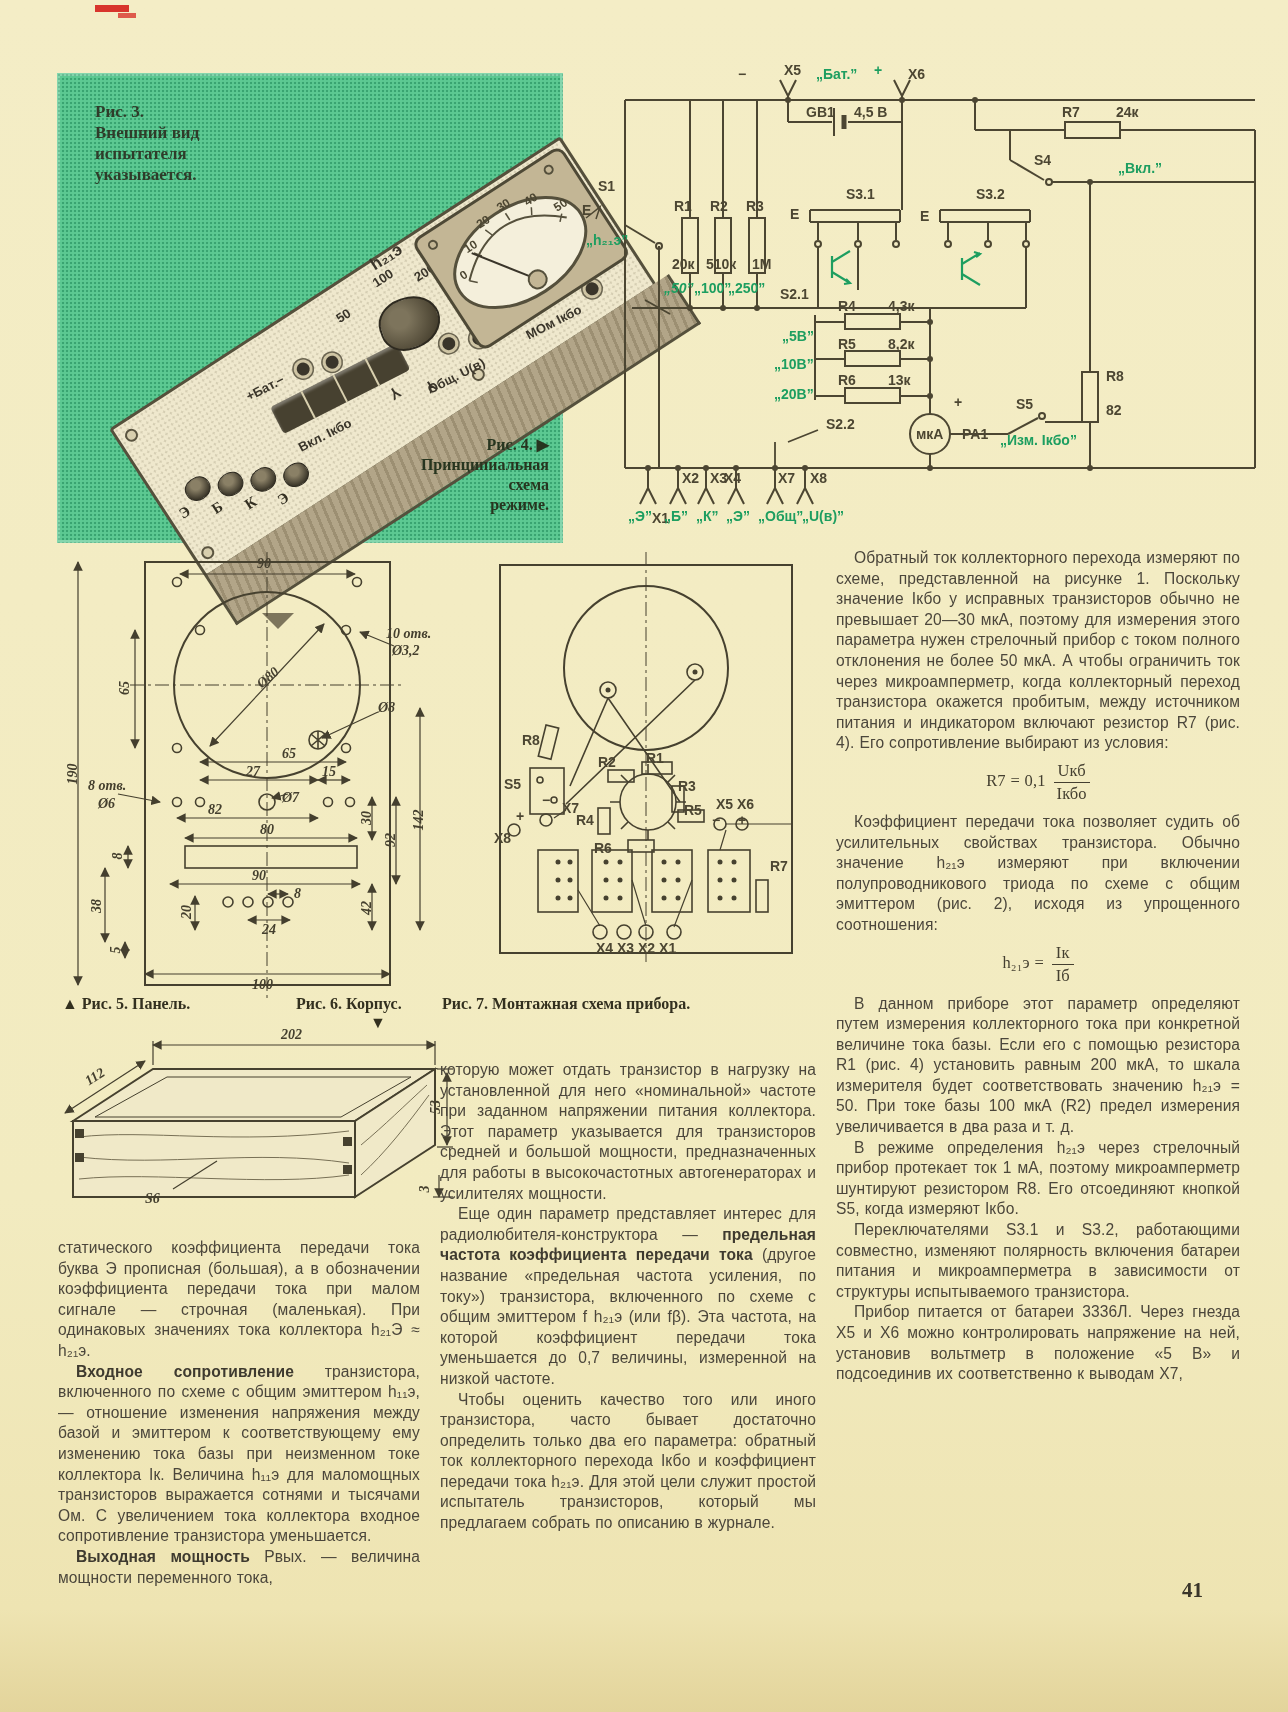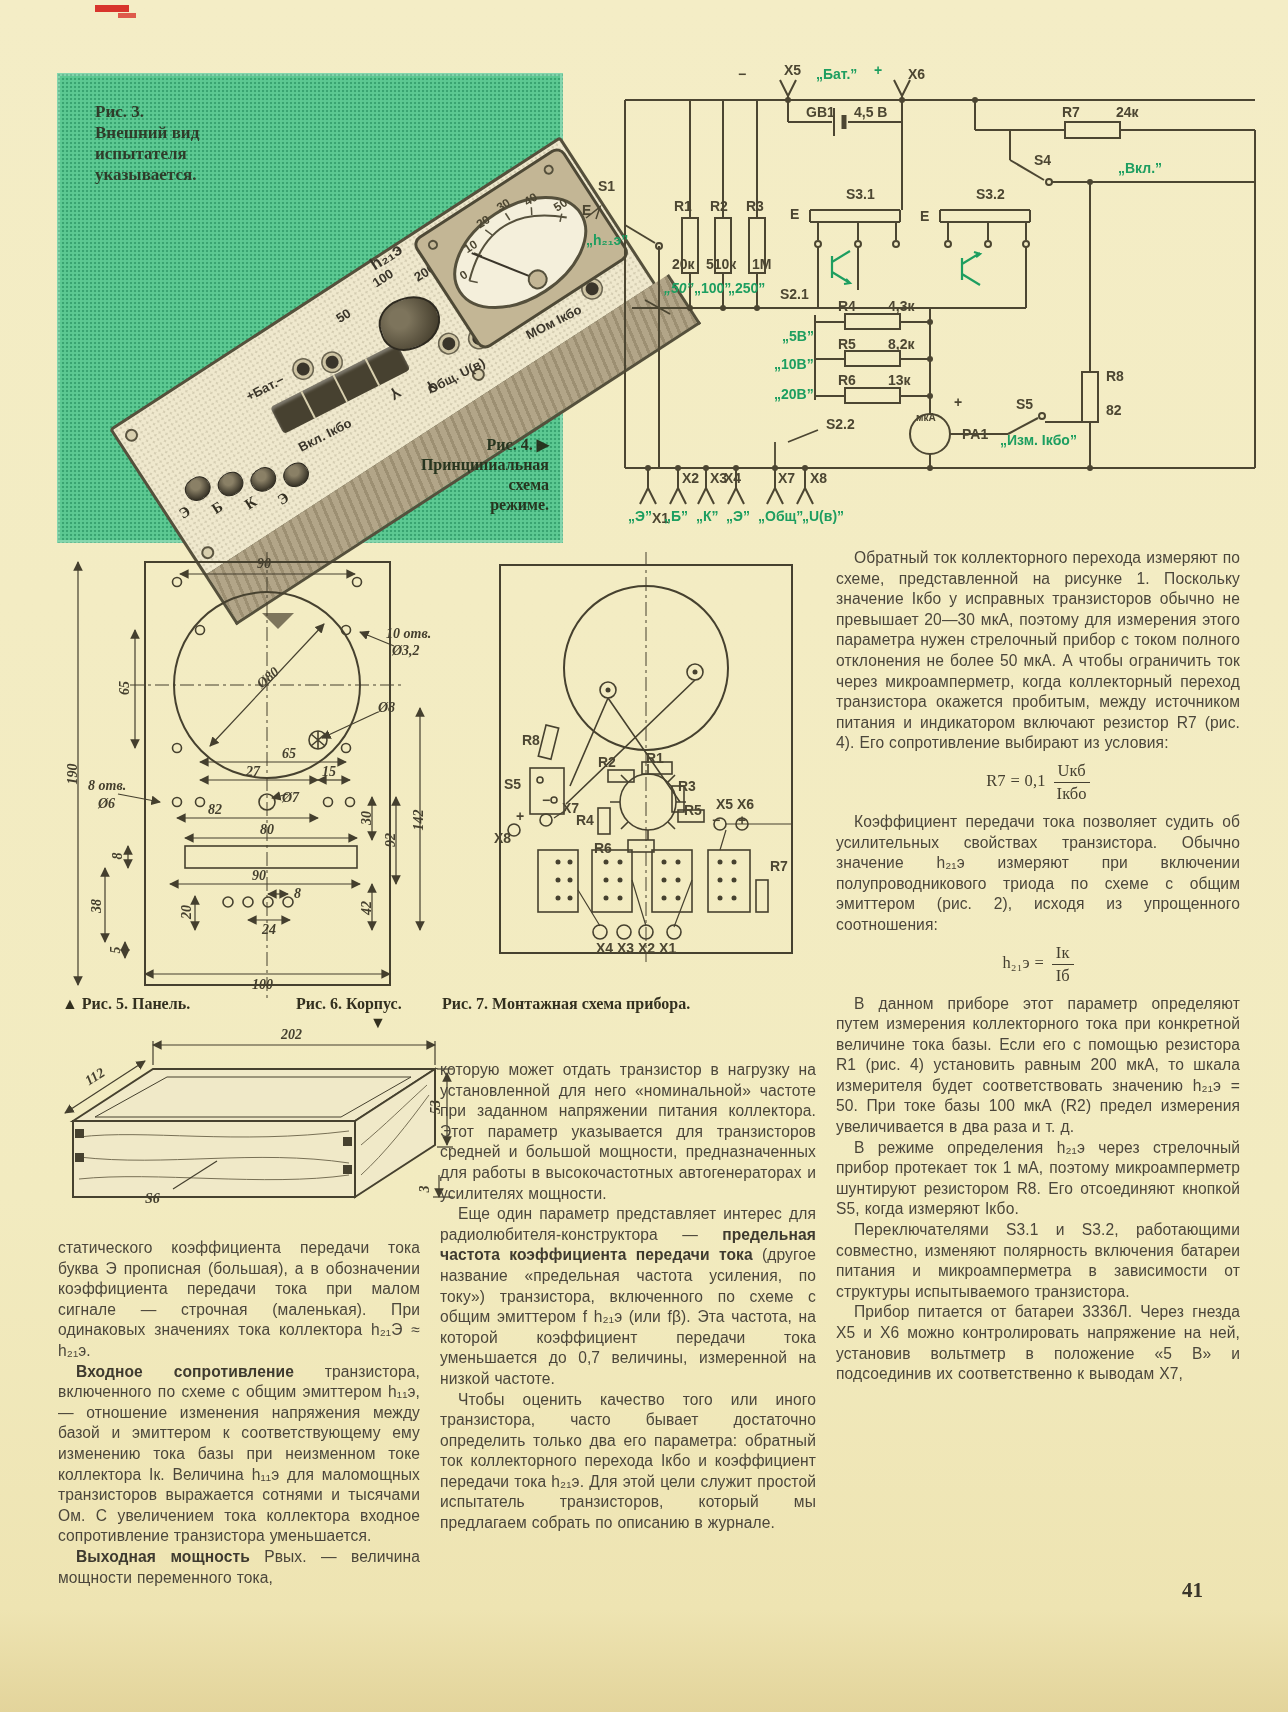--- a/index.html
+++ b/index.html
@@ -295,21 +295,21 @@
       <span class="lbl" style="left: 268px; top: 238px;">R4</span>
       <span class="lbl" style="left: 318px; top: 238px;">4,3к</span>
       <span class="lbl g" style="left: 212px; top: 268px;">„5В”</span>
       <span class="lbl" style="left: 268px; top: 276px;">R5</span>
       <span class="lbl" style="left: 318px; top: 276px;">8,2к</span>
       <span class="lbl g" style="left: 204px; top: 296px;">„10В”</span>
       <span class="lbl" style="left: 268px; top: 312px;">R6</span>
       <span class="lbl" style="left: 318px; top: 312px;">13к</span>
       <span class="lbl g" style="left: 204px; top: 326px;">„20В”</span>
       <span class="lbl" style="left: 256px; top: 356px;">S2.2</span>
-      <span class="lbl" style="left: 346px; top: 352px; font-size: 10px;">мкА</span>
+      <span class="lbl" style="left: 346px; top: 366px; font-size: 14px;">мкА</span>
       <span class="lbl" style="left: 384px; top: 334px;">+</span>
       <span class="lbl" style="left: 392px; top: 366px;">PA1</span>
       <span class="lbl" style="left: 446px; top: 336px;">S5</span>
       <span class="lbl g" style="left: 430px; top: 372px;">„Изм. Iкбо”</span>
       <span class="lbl" style="left: 536px; top: 308px;">R8</span>
       <span class="lbl" style="left: 536px; top: 342px;">82</span>
       <span class="lbl" style="left: 82px; top: 410px; margin-top: 40px;">X1</span>
       <span class="lbl" style="left: 112px; top: 410px;">X2</span>
       <span class="lbl" style="left: 140px; top: 410px;">X3</span>
       <span class="lbl" style="left: 154px; top: 410px;">X4</span>

